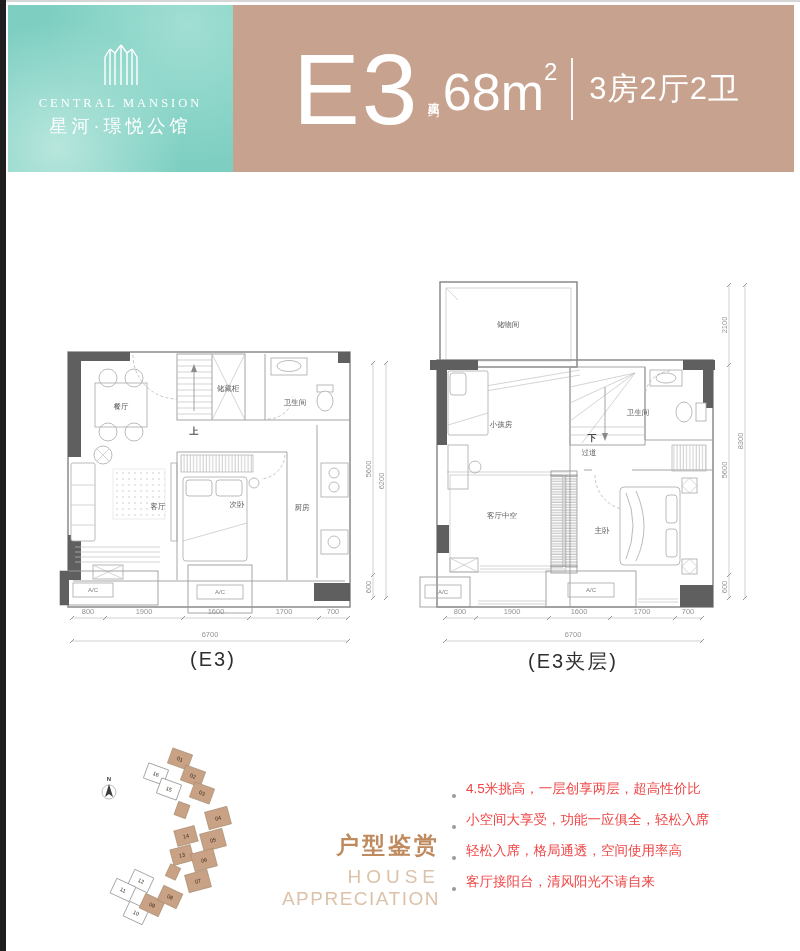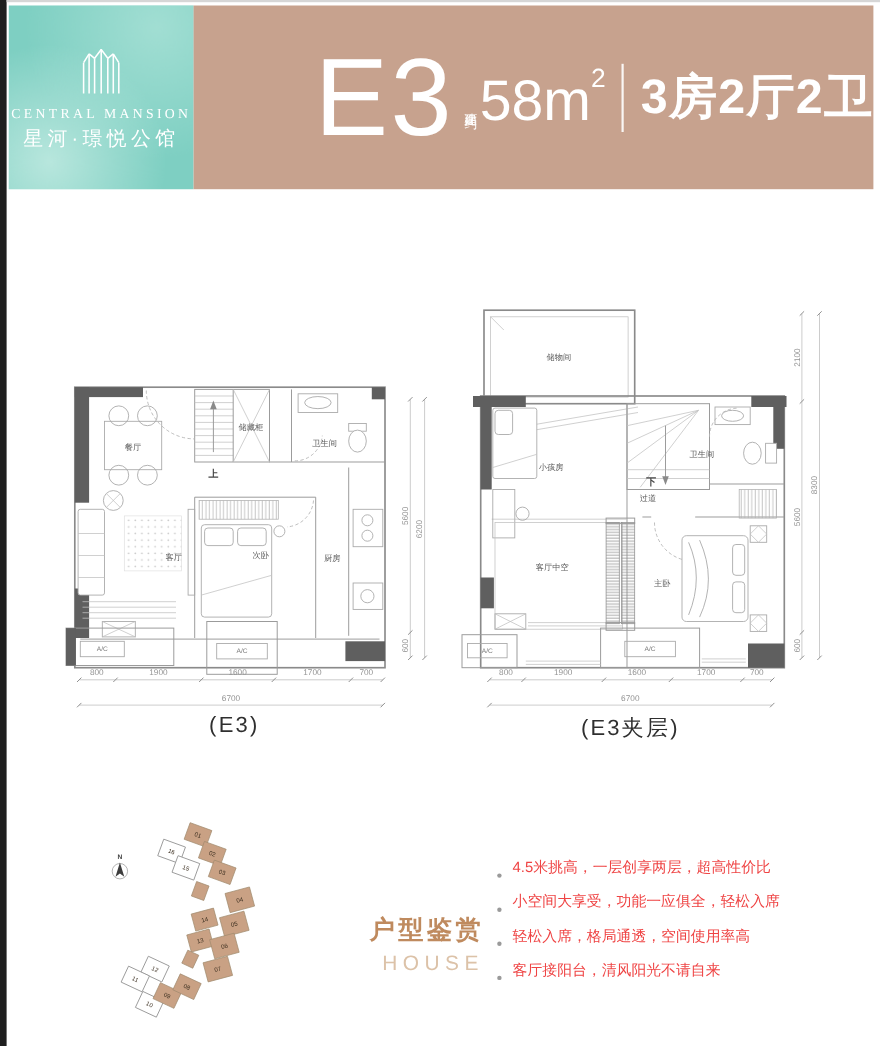--- a/index.html
+++ b/index.html
@@ -11,28 +11,28 @@
   
   .header{position:absolute;left:8px;top:5px;width:786px;height:167px;display:flex;}
   .logo-block{width:225px;height:100%;
      background:
        radial-gradient(circle at 22% 85%, rgba(190,233,224,.9) 0%, rgba(190,233,224,0) 55%),
        radial-gradient(circle at 80% 12%, rgba(170,226,215,.8) 0%, rgba(170,226,215,0) 60%),
        #7ecfc2;
      color:#fff;display:flex;flex-direction:column;align-items:center;justify-content:center;}
   .brand-en{font-family:"Liberation Serif",serif;font-size:12.5px;letter-spacing:3px;margin-top:9px;white-space:nowrap;}
   .brand-cn{font-size:18px;letter-spacing:4px;margin-top:3px;font-weight:500;white-space:nowrap;}
-  .title-block{flex:1;background:#c7a28e;color:#fff;display:flex;align-items:center;padding-left:110px;}
+  .title-block{flex:1;background:#c7a28e;color:#fff;display:flex;align-items:center;padding-left:60px;}
   .unit-code{font-size:100px;font-weight:300;line-height:.9;letter-spacing:2px;}
   .area-prefix{writing-mode:vertical-rl;text-orientation:upright;font-size:11.5px;line-height:1;
      letter-spacing:2px;margin:14px 4px 0 8px;}
   .area-value{font-size:52px;font-weight:300;line-height:1;}
   .area-value sup{font-size:24px;vertical-align:30px;font-weight:300;}
   .title-divider{width:2px;height:62px;background:rgba(255,255,255,.9);margin:0 16px 0 14px;}
-  .layout-desc{font-size:44px;font-weight:700;letter-spacing:1px;white-space:nowrap;}
+  .layout-desc{font-size:31px;font-weight:400;letter-spacing:1px;white-space:nowrap;}
 
   
   svg{position:absolute;overflow:visible;}
   svg text{font-family:"Liberation Sans",sans-serif;}
   .w{stroke:#8a8a8a;stroke-width:1.5;fill:none;}
   .w2{stroke:#9b9b9b;stroke-width:.9;fill:none;}
   .lt{stroke:#c2c2c2;stroke-width:.7;fill:none;}
   .dk{fill:#5f5f5f;stroke:none;}
   .furn{stroke:#a9a9a9;stroke-width:.8;fill:#fff;}
   .furnN{stroke:#a9a9a9;stroke-width:.8;fill:none;}
@@ -87,21 +87,21 @@
         <path d="M12 46 V18 M17 46 V10 M22 46 V14 M28 46 V6 M34 46 V14 M39 46 V10 M44 46 V18"></path>
         <path d="M12 18 L17 10 M17 10 L22 14 M22 14 L28 6 M28 6 L34 14 M34 14 L39 10 M39 10 L44 18"></path>
       </g>
     </svg>
     <div class="brand-en">CENTRAL MANSION</div>
     <div class="brand-cn">星河·璟悦公馆</div>
   </div>
   <div class="title-block">
     <span class="unit-code">E3</span>
     <span class="area-prefix">建面约</span>
-    <span class="area-value"><span>58m</span><sup>2</sup></span>
+    <span class="area-value"><span>68m</span><sup>2</sup></span>
     <span class="title-divider"></span>
     <span class="layout-desc">3房2厅2卫</span>
   </div>
 </div>
 
 <svg style="left:55px;top:345px" width="340" height="330" viewBox="0 0 340 330">
   <g>
     <rect class="w" x="13" y="7" width="282" height="255"></rect>
     <rect class="dk" x="13" y="7" width="62" height="9"></rect>
     <rect class="dk" x="13" y="7" width="13" height="105"></rect>
@@ -473,20 +473,21 @@
     <g transform="rotate(25 85 149)">
         <rect class="cellt" x="74.5" y="141" width="21" height="16"></rect>
         <text class="unitnum" x="85" y="151">08</text>
       </g>
   </g>
 </svg>
 
 <div class="apprec-title">
   <div class="apprec-cn">户型鉴赏</div>
   <div class="apprec-en">HOUSE</div>
+  <div class="apprec-en apprec-en2">APPRECIATION</div>
 </div>
 
 <ul class="bullets">
   <li>
       <span class="bdot"></span>
       <span>4.5米挑高，一层创享两层，超高性价比</span>
     </li>
   <li>
       <span class="bdot"></span>
       <span>小空间大享受，功能一应俱全，轻松入席</span>

